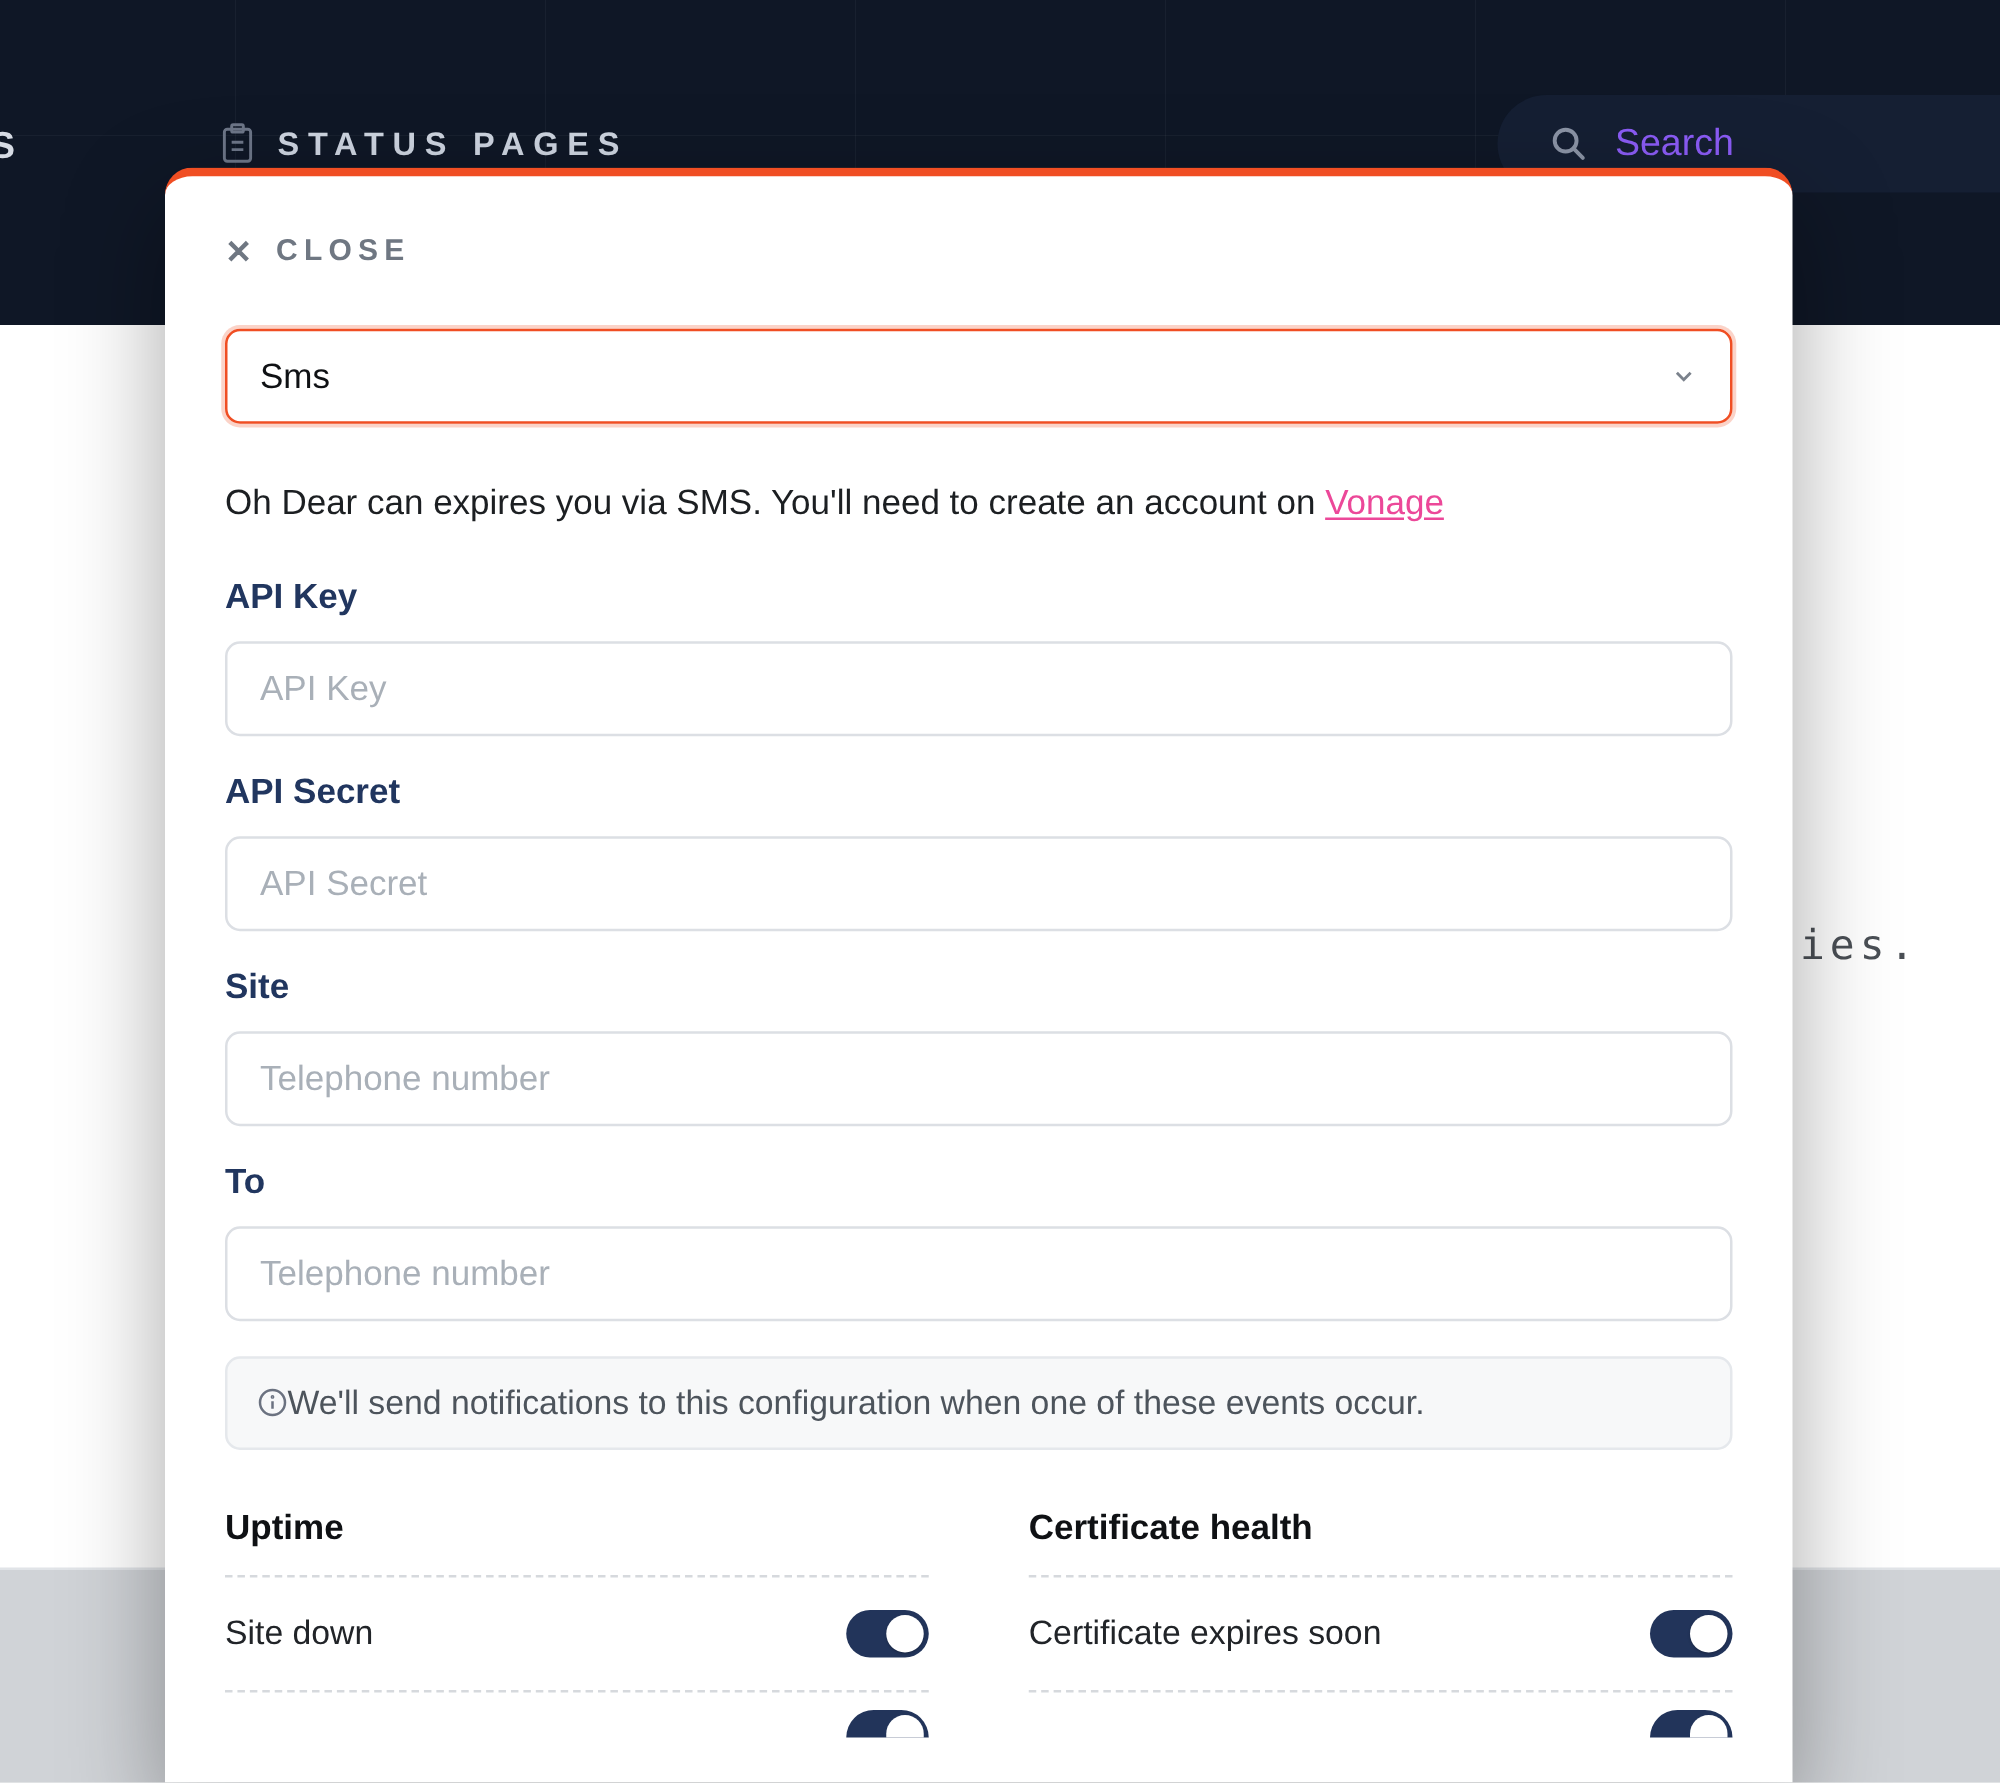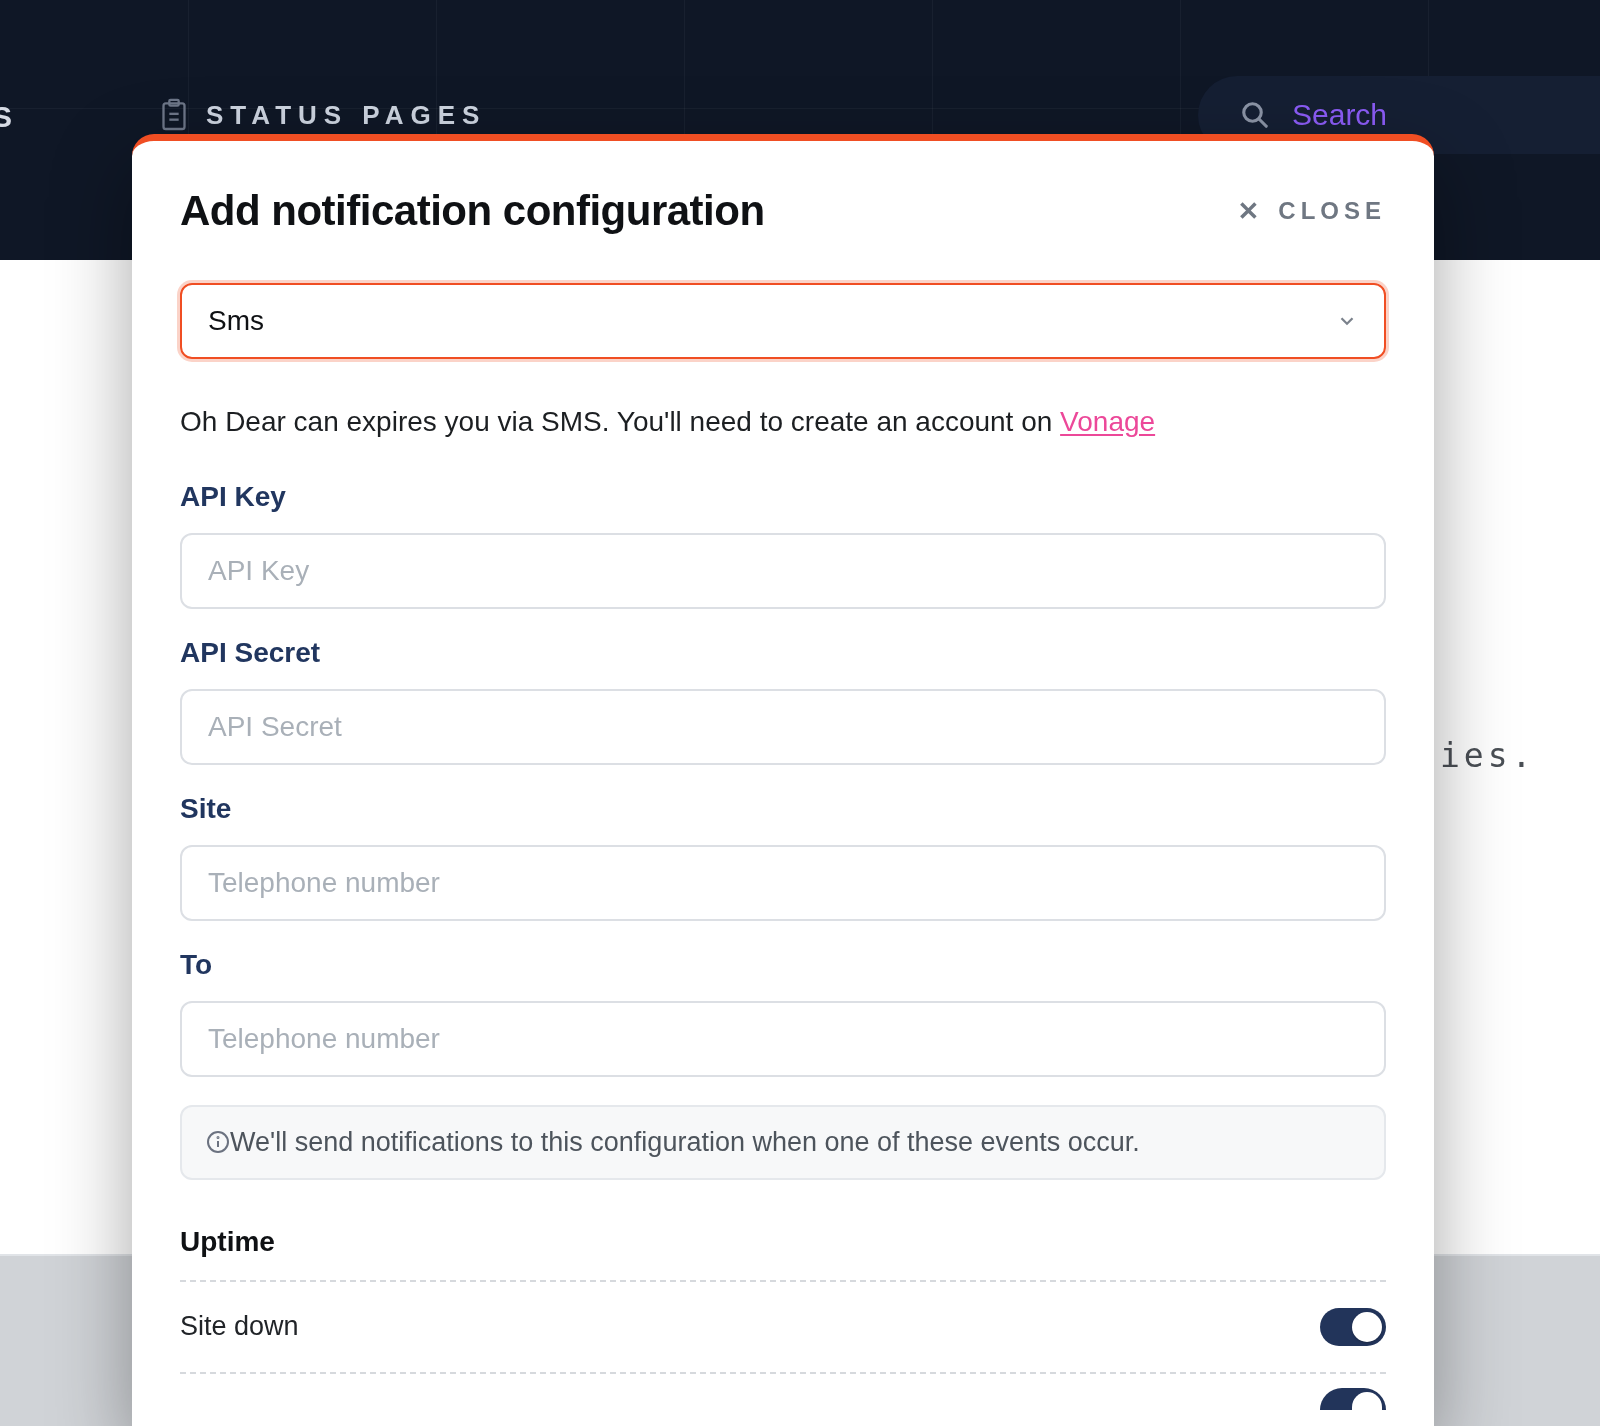--- a/index.html
+++ b/index.html
@@ -58,21 +58,21 @@
     position:absolute;
     left:1440px;
     top:736px;
     font-family:ui-monospace,SFMono-Regular,Menlo,monospace;
     font-size:33px;
     letter-spacing:4px;
     color:#4a4f55;
   }
   .nav-crumb{
     position:absolute;
-    top:98px;left:160px;
+    top:98px;left:176px;
     display:flex;align-items:center;gap:18px;
   }
   .clipboard-icon{width:28px;height:34px;}
   .nav-crumb-label{
     color:#cdd4e0;
     letter-spacing:7px;
     font-weight:600;
     font-size:26px;
   }
   .nav-left-s{
@@ -256,21 +256,20 @@
   <svg class="search-icon" viewBox="0 0 24 24">
     <circle cx="10" cy="10" r="7" fill="none" stroke="#8b94a6" stroke-width="2.5"></circle>
     <line x1="15" y1="15" x2="21" y2="21" stroke="#8b94a6" stroke-width="2.5" stroke-linecap="round"></line>
   </svg>
   <span class="search-text">Search</span>
 </div>
 
 <div class="modal">
 
   <div class="modal-header">
-    <div class="modal-title">Add notification configuration</div>
     <div class="close-btn">
       <span class="x">✕</span>
       <span>CLOSE</span>
     </div>
   </div>
 
   <div class="select-box">
     <span class="select-value">Sms</span>
     <svg class="chevron" viewBox="0 0 24 24">
       <polyline points="6 9 12 15 18 9"></polyline>
@@ -321,15 +320,31 @@
           </div>
       </div>
       <hr class="dashed">
       <div style="display:flex;justify-content:flex-end;padding-top:14px">
         <div class="toggle-partial">
             <div class="knob"></div>
           </div>
       </div>
     </div>
 
+    <div class="toggle-col">
+      <div class="toggle-col-title">Certificate health</div>
+      <hr class="dashed">
+      <div class="toggle-row">
+        <span class="toggle-row-label">Certificate expires soon</span>
+        <div class="toggle">
+            <div class="knob"></div>
+          </div>
+      </div>
+      <hr class="dashed">
+      <div style="display:flex;justify-content:flex-end;padding-top:14px">
+        <div class="toggle-partial">
+            <div class="knob"></div>
+          </div>
+      </div>
+    </div>
   </div>
 
 </div>
 
 </body></html>

